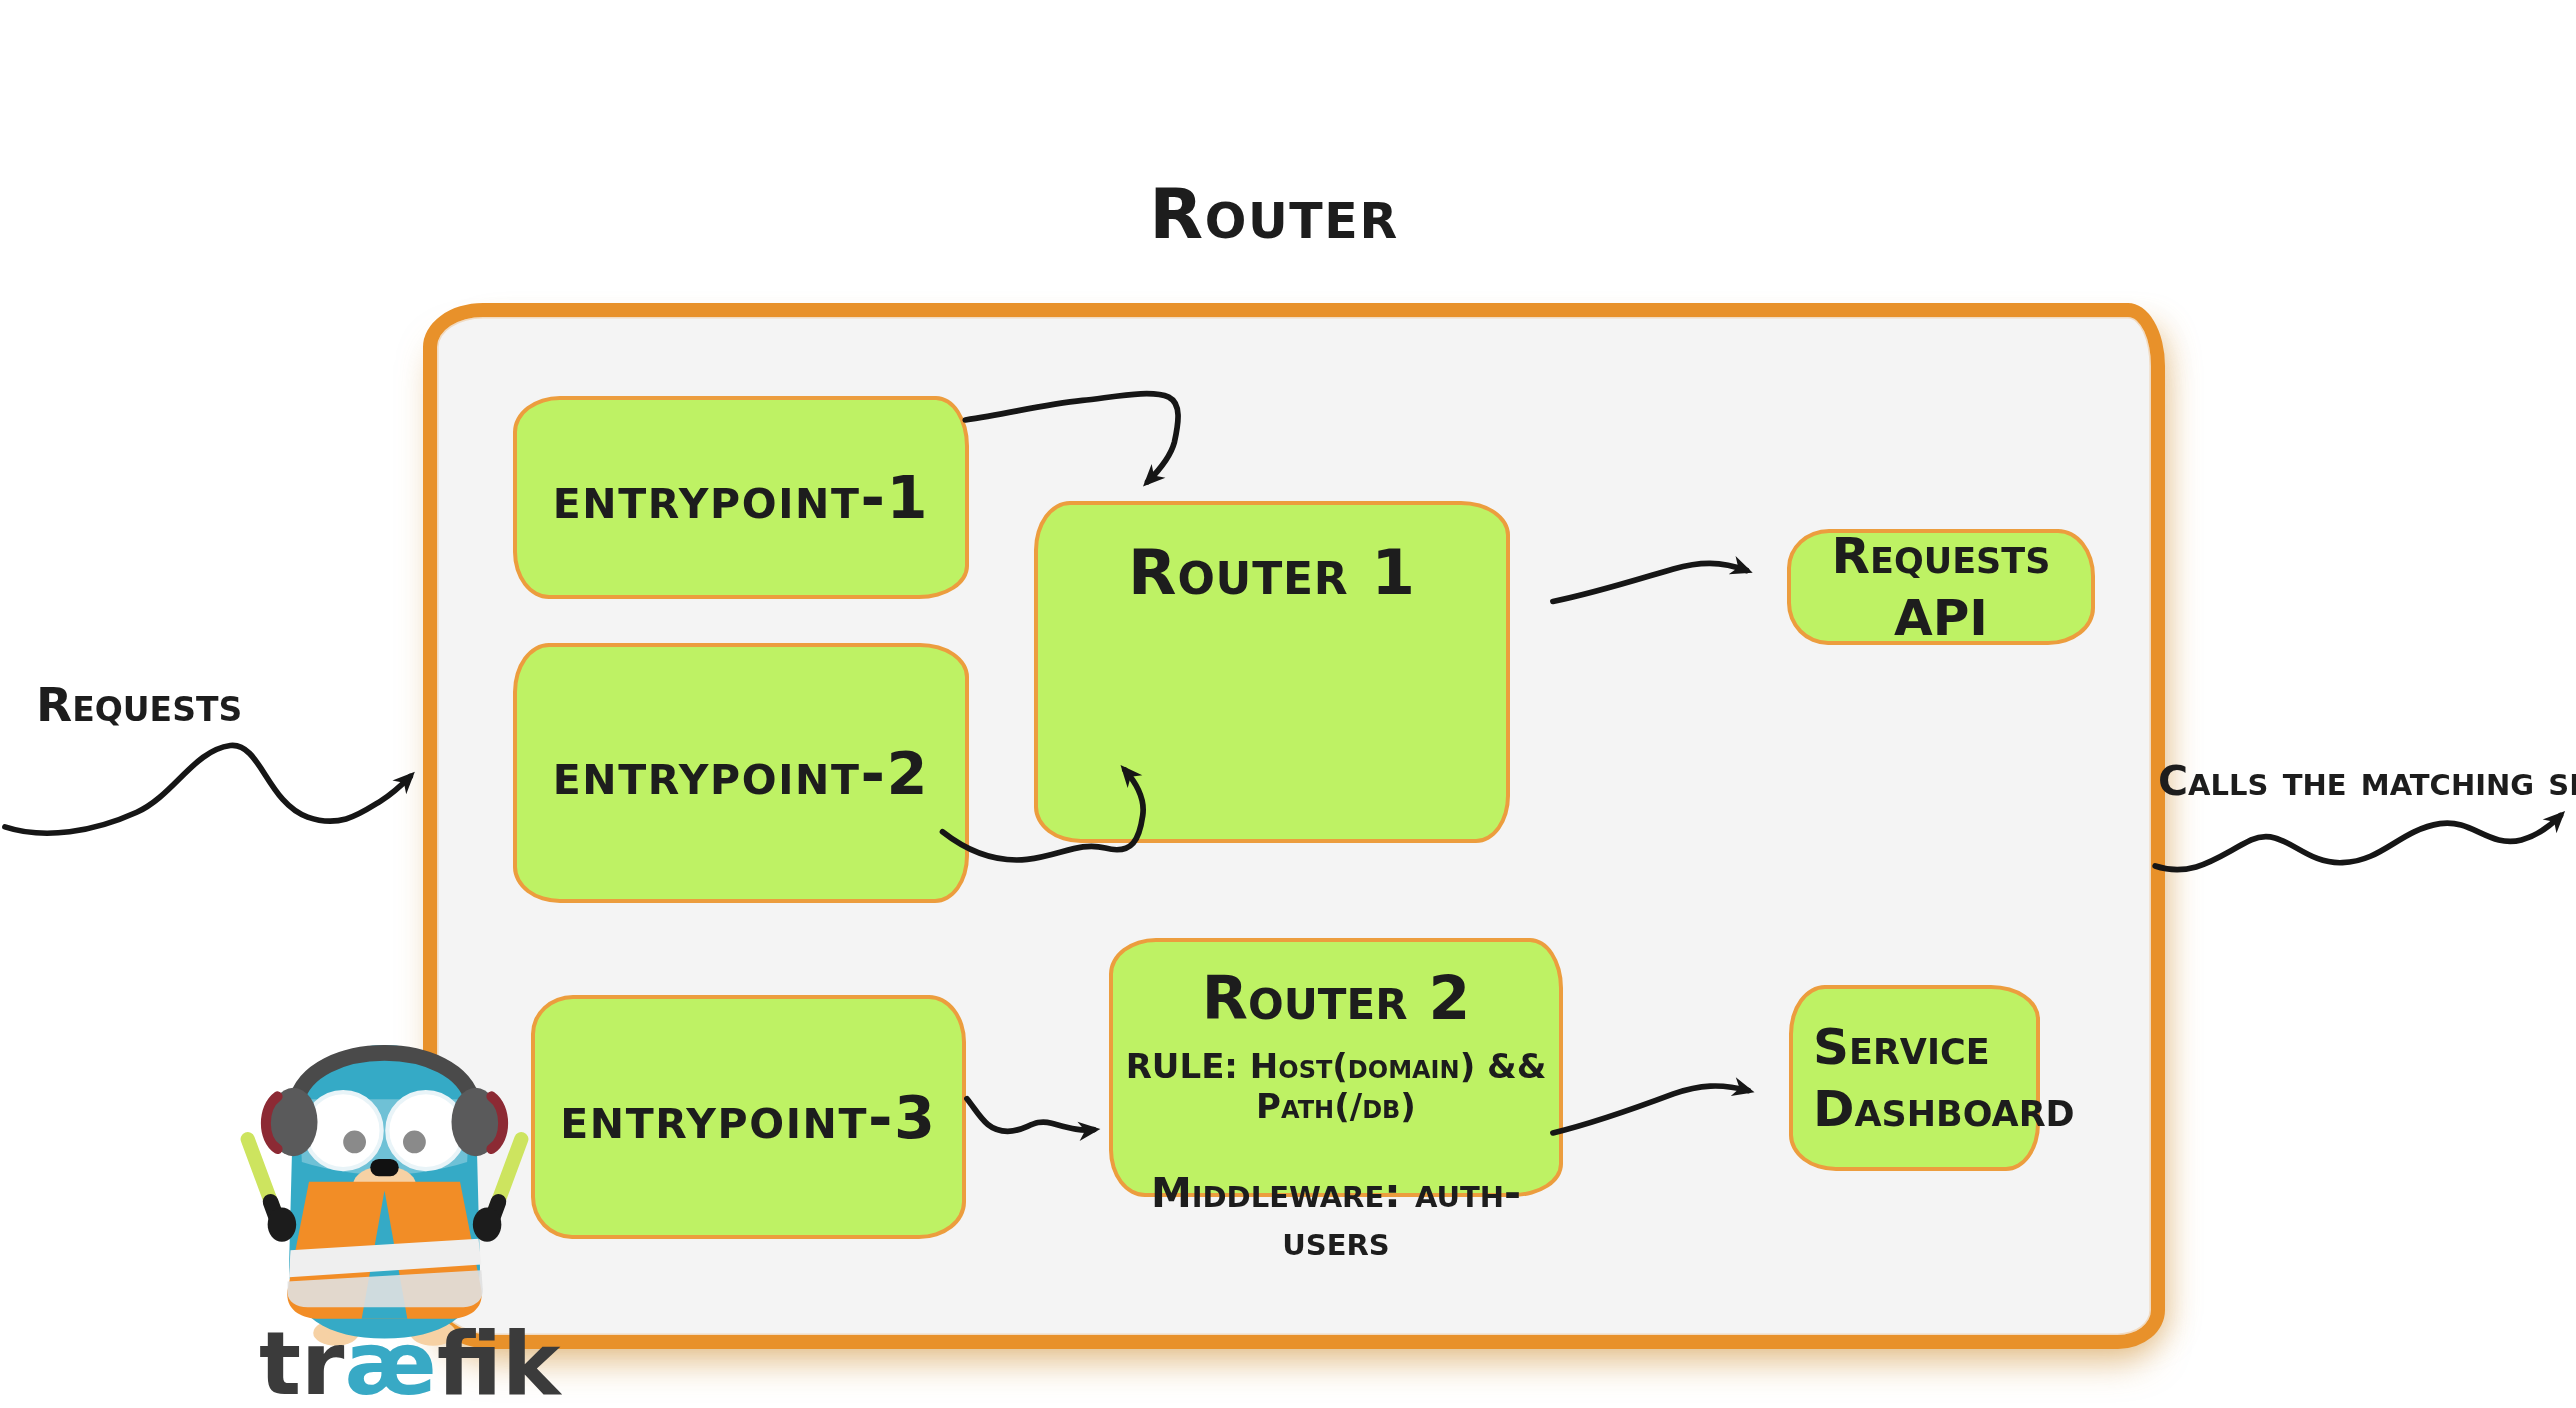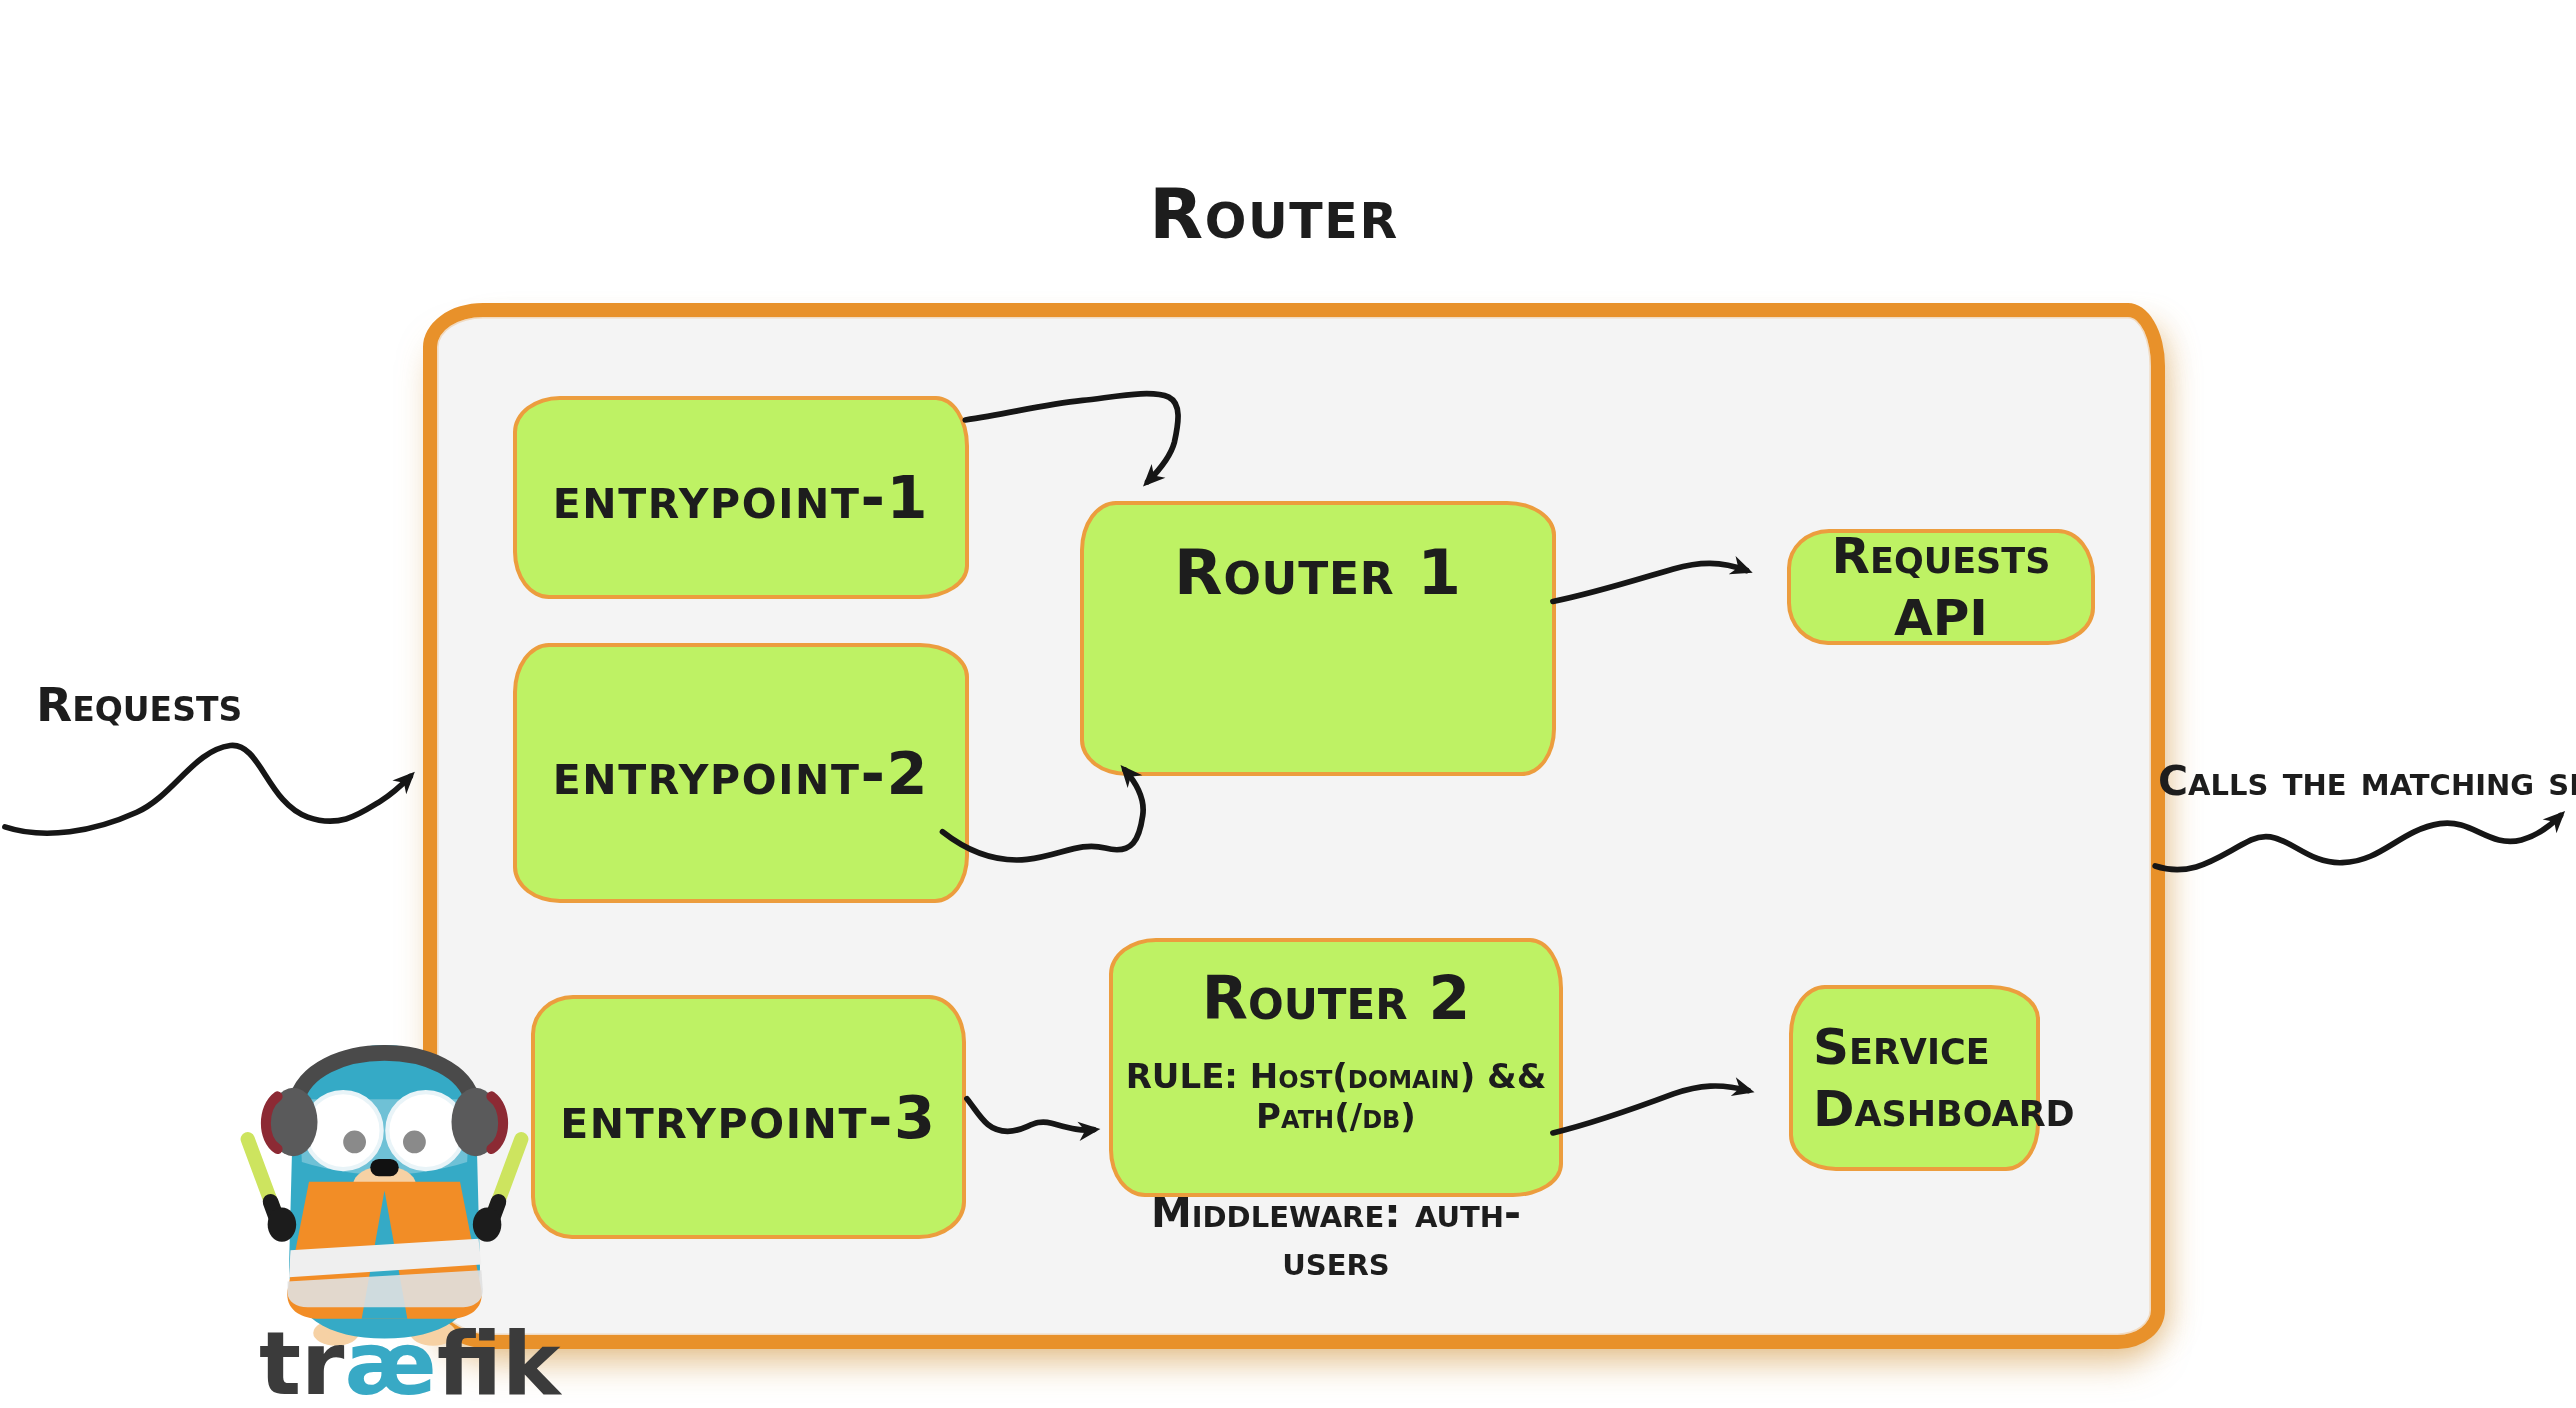--- a/index.html
+++ b/index.html
@@ -91,25 +91,25 @@
   </div>
 
   <div class="node r2" style="left:513px;top:643px;width:456px;height:260px;">
     <span class="ep-label sc">entrypoint-2</span>
   </div>
 
   <div class="node r3" style="left:531px;top:995px;width:435px;height:244px;">
     <span class="ep-label sc">entrypoint-3</span>
   </div>
 
-  <div class="node r2" style="left:1080px;top:501px;width:476px;height:275px;justify-content:flex-start;padding-top:31px;gap:63px;">
+  <div class="node r2" style="left:1034px;top:501px;width:476px;height:342px;justify-content:flex-start;padding-top:31px;gap:63px;">
     <span class="router-title sc">Router 1</span>
   </div>
 
-  <div class="node r1" style="left:1109px;top:938px;width:454px;height:259px;justify-content:flex-start;padding-top:21px;gap:23px;">
+  <div class="node r1" style="left:1109px;top:938px;width:454px;height:259px;justify-content:flex-start;padding-top:21px;gap:13px;">
     <span class="r2-title sc">Router 2</span>
     <span class="r2-rule sc">RULE: Host(domain) &amp;&amp; Path(/db)</span>
     <span class="r2-mw sc">Middleware: auth-users</span>
   </div>
 
   <div class="node r3" style="left:1787px;top:529px;width:308px;height:116px;">
     <span class="svc-label sc">Requests API</span>
   </div>
 
   <div class="node r2" style="left:1789px;top:985px;width:251px;height:186px;align-items:flex-start;padding-left:20px;">

